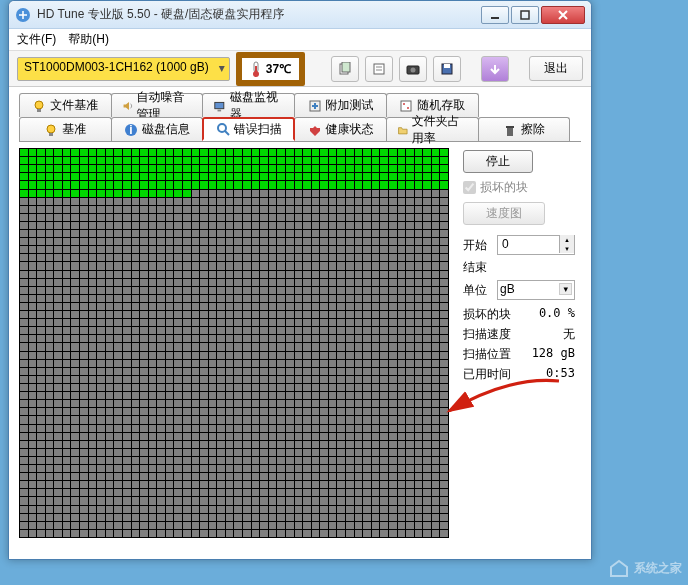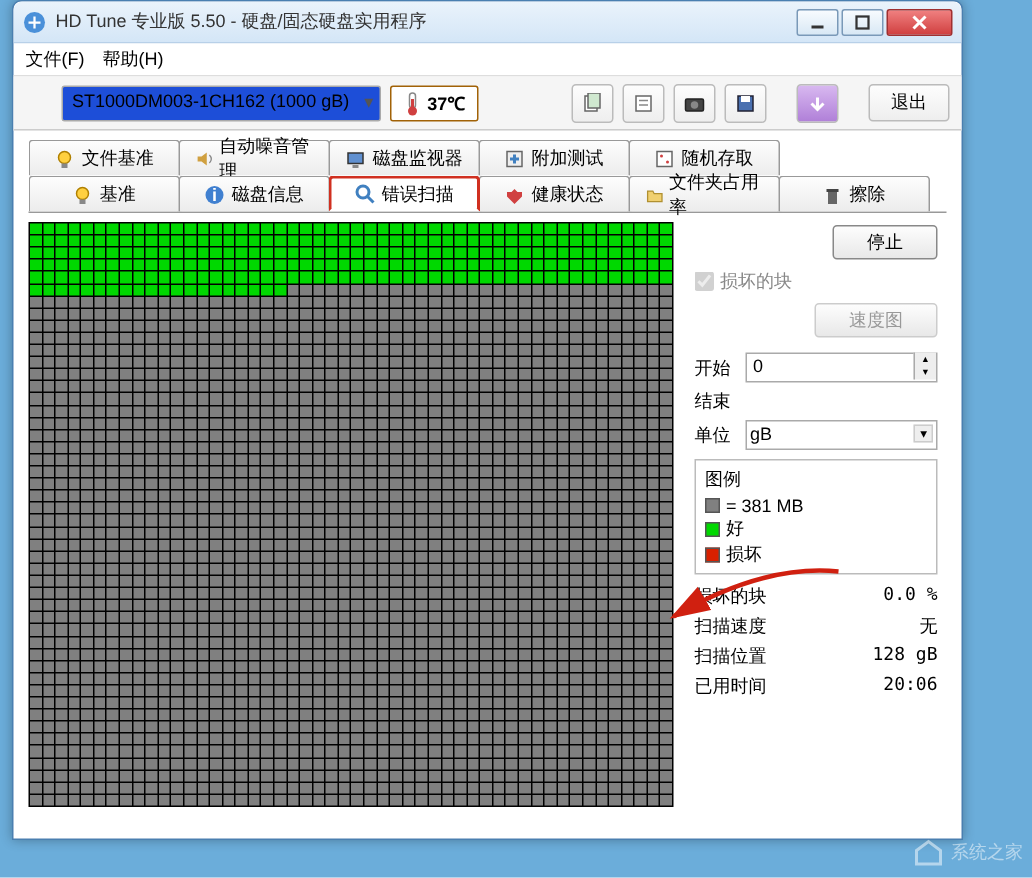--- a/index.html
+++ b/index.html
@@ -1,29 +1,29 @@
 <!DOCTYPE html>
 <html><head>
 <meta charset="utf-8">
 <style>
 * { box-sizing: border-box; margin: 0; padding: 0; font-family: "Microsoft YaHei", Tahoma, sans-serif; font-size: 12px; }
 body { background: #6badda; width: 688px; height: 585px; overflow: hidden; position: relative; }
-.window { position: absolute; left: 8px; top: 0; width: 634px; height: 560px; background: #fff; border: 1px solid #4a7fb0; border-radius: 6px 6px 0 0; box-shadow: 0 0 8px rgba(0,0,0,0.3); }
+.window { position: absolute; left: 8px; top: 0; width: 584px; height: 560px; background: #fff; border: 1px solid #4a7fb0; border-radius: 6px 6px 0 0; box-shadow: 0 0 8px rgba(0,0,0,0.3); }
 .titlebar { height: 28px; background: linear-gradient(#eaf3fb, #d4e6f7); border-bottom: 1px solid #b8d0e8; display: flex; align-items: center; padding: 0 6px; border-radius: 6px 6px 0 0; }
 .titlebar .icon { width: 16px; height: 16px; margin-right: 6px; }
 .titlebar .title { flex: 1; color: #333; }
 .winbtns { display: flex; gap: 2px; }
 .winbtn { width: 28px; height: 18px; border: 1px solid #7a99b8; background: linear-gradient(#f8fbfe,#d8e8f5); border-radius: 2px; display: flex; align-items: center; justify-content: center; cursor: pointer; }
 .winbtn.close { background: linear-gradient(#f08080,#d04040); border-color: #a03030; color: #fff; width: 44px; }
 .menubar { height: 22px; padding: 2px 8px; display: flex; gap: 12px; border-bottom: 1px solid #ddd; align-items: flex-start; }
 .menubar span { cursor: pointer; }
 .toolbar { height: 36px; padding: 4px 8px; display: flex; align-items: center; gap: 6px; border-bottom: 1px solid #ccc; background: #f5f5f5; }
-.dropdown { height: 24px; border: 1px solid #aaa; background: #1d4ed8; padding: 2px 20px 2px 6px; border-radius: 2px; position: relative; min-width: 210px; margin-left: 24px; }
+.dropdown { height: 24px; border: 1px solid #aaa; background: #fde047; padding: 2px 20px 2px 6px; border-radius: 2px; position: relative; min-width: 210px; }
 .dropdown::after { content: "▾"; position: absolute; right: 4px; top: 3px; color: #555; }
-.temp { display: flex; align-items: center; gap: 4px; padding: 2px 8px; border: 1px solid #a16207; border-radius: 2px; background: #fff; }
+.temp { display: flex; align-items: center; gap: 4px; padding: 2px 8px; border: 6px solid #a16207; border-radius: 2px; background: #fff; }
 .tbtn { width: 28px; height: 26px; border: 1px solid #bbb; background: linear-gradient(#fdfdfd,#eee); border-radius: 3px; display: flex; align-items: center; justify-content: center; cursor: pointer; }
 .tbtn.purple { background: linear-gradient(#d8b8f0,#b080d8); }
 .exitbtn { padding: 3px 14px; border: 1px solid #bbb; background: linear-gradient(#fdfdfd,#eee); border-radius: 3px; cursor: pointer; }
 .tabs { display: flex; flex-wrap: wrap; border-bottom: 1px solid #999; margin: 6px 10px 0 10px; }
 .tab { display: flex; align-items: center; gap: 4px; padding: 4px 10px; border: 1px solid #999; border-bottom: none; background: linear-gradient(#fdfdfd,#ececec); margin-right: -1px; cursor: pointer; border-radius: 3px 3px 0 0; height: 24px; }
 .tabs .row1 .tab { width: 16.5%; justify-content: center; }
 .tabs .row2 .tab { width: 16.5%; justify-content: center; }
 .tabrow { display: flex; width: 100%; }
 .tab.active { background: #fff; border: 2px solid #d03020; border-bottom: 2px solid #fff; position: relative; z-index: 2; }
 .ticon { width: 14px; height: 14px; }
@@ -43,21 +43,21 @@
 .sel { flex: 1; height: 20px; border: 1px solid #aaa; padding: 1px 2px; background: #fff; position: relative; }
 .sel::after { content: "▾"; position: absolute; right: 2px; top: 2px; background: #eee; padding: 0 3px; border: 1px solid #ccc; font-size: 9px; }
 .legend { border: 1px solid #bbb; padding: 4px 6px; margin-top: 6px; }
 .legend .t { margin-bottom: 2px; }
 .lrow { display: flex; align-items: center; gap: 4px; font-size: 11px; }
 .sw { width: 10px; height: 10px; border: 1px solid #555; }
 .stats { margin-top: 6px; }
 .stat { display: flex; justify-content: space-between; margin: 3px 0; font-size: 11px; }
 .stat .v { font-family: monospace; }
 .arrow { position: absolute; left: 420px; top: 370px; pointer-events: none; }
-.watermark { position: absolute; right: 6px; bottom: 6px; color: rgba(255,255,255,0.5); font-size: 14px; font-weight: normal; display: flex; align-items: center; gap: 4px; }
+.watermark { position: absolute; right: 6px; bottom: 6px; color: rgba(255,255,255,0.5); font-size: 14px; font-weight: bold; display: flex; align-items: center; gap: 4px; }
 svg { display: block; }
 </style>
 </head>
 <body>
 
 <div class="window">
   <div class="titlebar">
     <svg class="icon" viewBox="0 0 16 16">
         <circle cx="8" cy="8" r="7" fill="#4a90d9"></circle>
         <path d="M4 8h8M8 4v8" stroke="#fff" stroke-width="1.5"></path>
@@ -2612,71 +2612,56 @@
         <div class="cell"></div>
         <div class="cell"></div>
         <div class="cell"></div>
         <div class="cell"></div>
         <div class="cell"></div>
         <div class="cell"></div>
         <div class="cell"></div>
         <div class="cell"></div>
       </div>
     <div class="side">
-      <div style="text-align:right"><span class="btn">停止</span></div>
+      <div style="text-align:left"><span class="btn">停止</span></div>
       <div class="chk">
           <input type="checkbox" checked="" disabled="" style="">
           <span>损坏的块</span>
         </div>
-      <div style="text-align:right"><span class="btn disabled">速度图</span></div>
+      <div style="text-align:left"><span class="btn disabled">速度图</span></div>
       <div style="height:6px"></div>
       <div class="field">
           <label>开始</label>
           <div class="spinner"><span>0</span></div>
         </div>
       <div class="field">
           <label>结束</label>
         </div>
       <div class="field">
           <label>单位</label>
           <div class="sel"><span>gB</span></div>
         </div>
 
-      <div class="legend">
-        <div class="t">图例</div>
-        <div class="lrow">
-            <span class="sw" style="background:#808080"></span>
-            <span>= 381 MB</span>
-          </div>
-        <div class="lrow">
-            <span class="sw" style="background:#00d800"></span>
-            <span>好</span>
-          </div>
-        <div class="lrow">
-            <span class="sw" style="background:#d82000"></span>
-            <span>损坏</span>
-          </div>
-      </div>
 
       <div class="stats">
         <div class="stat">
             <span>损坏的块</span>
             <span class="v">0.0 %</span>
           </div>
         <div class="stat">
             <span>扫描速度</span>
             <span class="v">无</span>
           </div>
         <div class="stat">
             <span>扫描位置</span>
             <span class="v">128 gB</span>
           </div>
         <div class="stat">
             <span>已用时间</span>
-            <span class="v">20:06</span>
+            <span class="v">0:53</span>
           </div>
       </div>
     </div>
   </div>
 
   <svg class="arrow" width="140" height="60">
     <defs>
         <marker id="ah" markerWidth="10" markerHeight="10" refX="8" refY="3" orient="auto">
           <path d="M0,0 L0,6 L9,3 z" fill="#d02010"></path>
         </marker>

